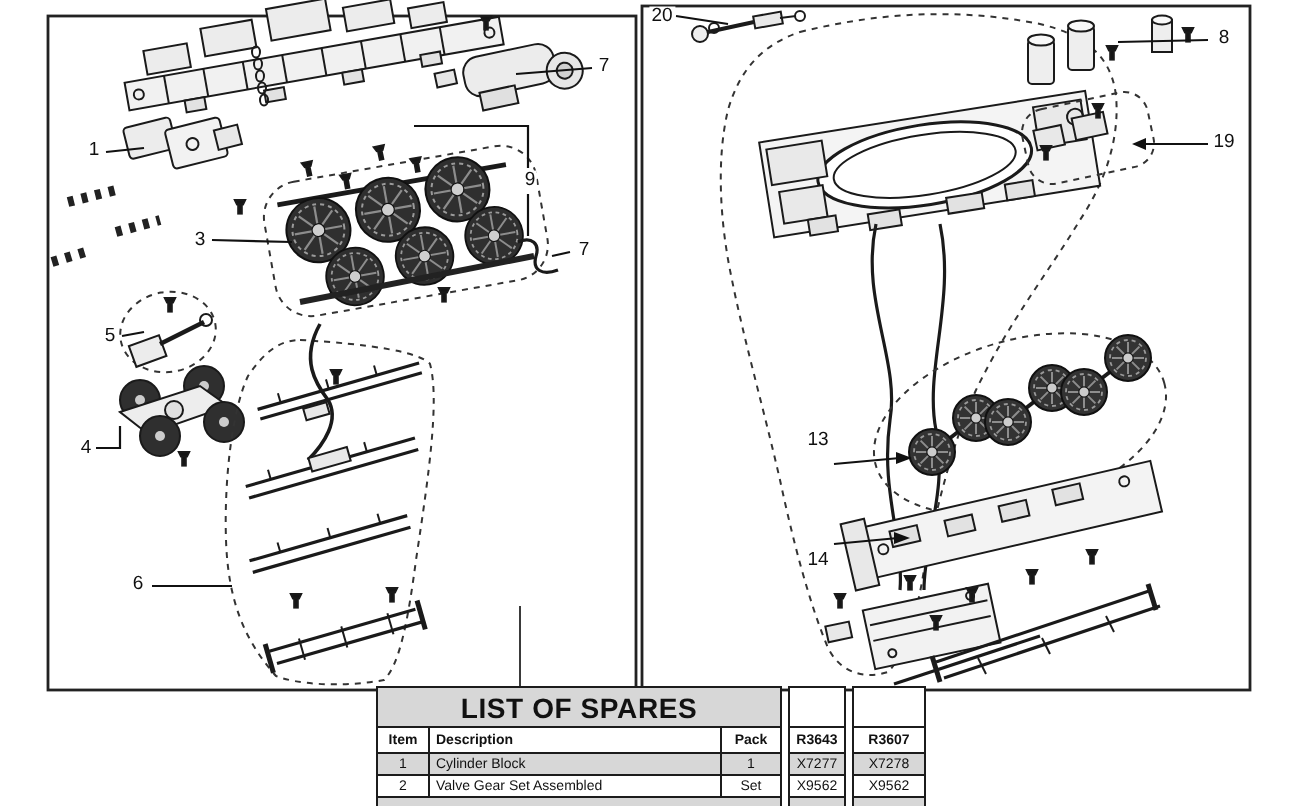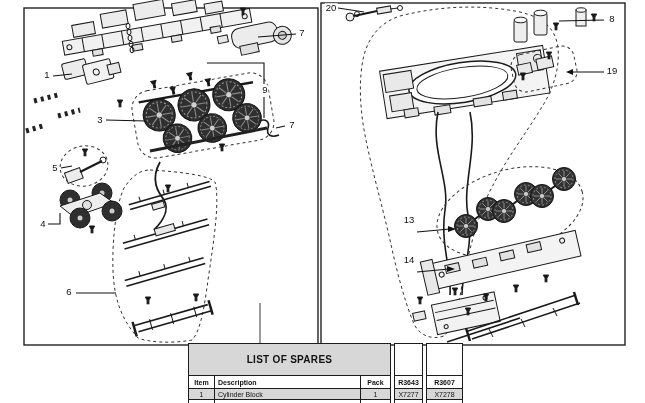--- a/index.html
+++ b/index.html
@@ -11,23 +11,23 @@
   *{box-sizing:border-box;}
   #art{position:absolute;left:0;top:0;}
   .callout{
     position:absolute;transform:translate(-50%,-50%);
     font-weight:normal;font-size:9.5px;line-height:1;
     background:#fff;padding:0 1px;color:#101010;
   }
   
   .tgrp{position:absolute;top:343px;background:#fff;border:1px solid #1c1c1c;}
   .t-title{
-    height:32px;background:#d7d7d7;border-bottom:1px solid #1c1c1c;
+    height:20px;background:#d7d7d7;border-bottom:1px solid #1c1c1c;
     display:flex;align-items:center;justify-content:center;
-    font-weight:bold;font-size:10px;letter-spacing:.3px;white-space:nowrap;overflow:hidden;
+    font-weight:bold;font-size:14px;letter-spacing:.3px;white-space:nowrap;overflow:hidden;
   }
   .t-title.empty{background:#ffffff;}
   .t-row{display:flex;align-items:center;height:11px;border-bottom:1px solid #1c1c1c;font-size:7px;}
   .t-row.hdr{height:13px;font-weight:bold;}
   .t-row.hl{background:#d7d7d7;}
   .t-row.partial{height:6px;background:#d7d7d7;border-bottom:none;}
   .c-item{width:26px;text-align:center;border-right:1px solid #1c1c1c;align-self:stretch;display:flex;align-items:center;justify-content:center;}
   .c-desc{flex:1;padding-left:3px;border-right:1px solid #1c1c1c;align-self:stretch;display:flex;align-items:center;white-space:nowrap;overflow:hidden;}
   .c-pack{width:29px;text-align:center;display:flex;align-items:center;justify-content:center;align-self:stretch;}
   .c-one{flex:1;display:flex;align-items:center;justify-content:center;align-self:stretch;white-space:nowrap;overflow:hidden;}
@@ -344,21 +344,21 @@
 <div class="callout" style="left:55px;top:168px">5</div>
 <div class="callout" style="left:43px;top:224px">4</div>
 <div class="callout" style="left:69px;top:292px">6</div>
 <div class="callout" style="left:302px;top:33px">7</div>
 <div class="callout" style="left:265px;top:90px">9</div>
 <div class="callout" style="left:292px;top:125px">7</div>
 <div class="callout" style="left:331px;top:8px">20</div>
 <div class="callout" style="left:612px;top:19px">8</div>
 <div class="callout" style="left:612px;top:71px">19</div>
 <div class="callout" style="left:409px;top:220px">13</div>
-<div class="callout" style="left:409px;top:260px">14</div>
+<div class="callout" style="left:409px;top:280px">14</div>
 
 <div class="tgrp" style="left:188px;width:203px">
   <div class="t-title">LIST OF SPARES</div>
   <div class="t-row hdr">
     <div class="c-item">Item</div>
     <div class="c-desc">Description</div>
     <div class="c-pack">Pack</div>
   </div>
   <div class="t-row hl">
     <div class="c-item">1</div>

